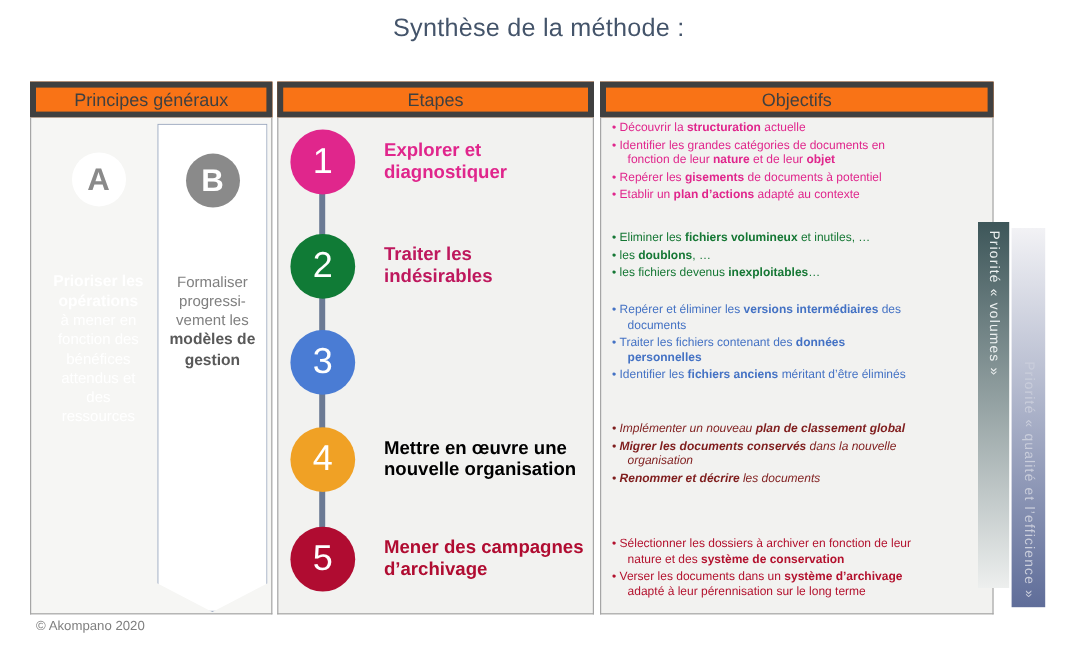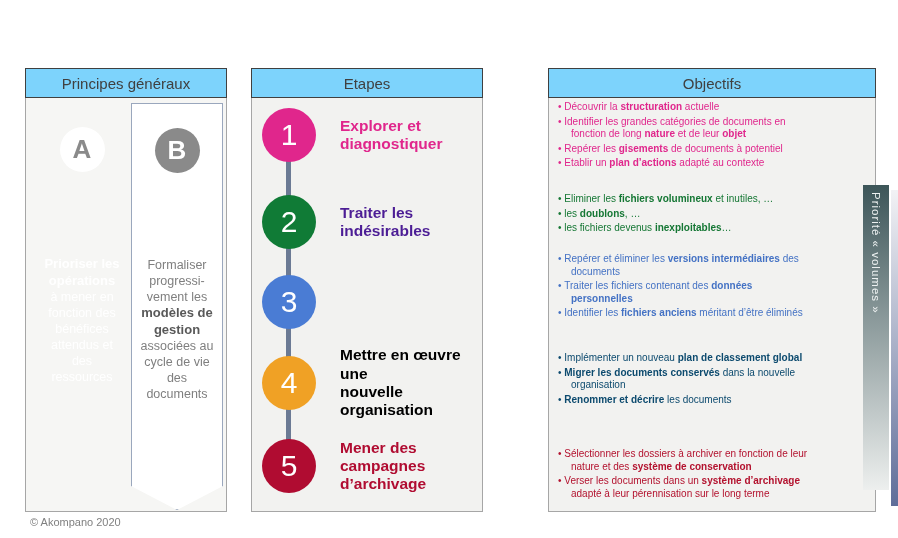--- a/index.html
+++ b/index.html
@@ -4,73 +4,74 @@
 <style>
   html,body{margin:0;padding:0;background:#ffffff;}
   body{width:898px;height:538px;position:relative;overflow:hidden;
        font-family:"Liberation Sans","DejaVu Sans",sans-serif;}
   .page{position:absolute;inset:0;background:#ffffff;}
 
   .title{position:absolute;top:12px;left:0;width:898px;text-align:center;
          font-size:21px;color:#44546A;letter-spacing:.2px;}
 
   .col{position:absolute;top:68px;height:444px;}
-  .col-header{box-sizing:border-box;height:30px;border:1px solid #404040;background:#7dd3fc;
+  .col-header{box-sizing:border-box;height:30px;border:5px solid #404040;background:#f97316;
               display:flex;align-items:center;justify-content:center;
               font-size:15px;color:#404040;}
   .col-body{box-sizing:border-box;position:absolute;top:30px;left:0;right:0;bottom:0;
             border:1px solid #A6A6A6;border-top:none;background:#F2F2F0;}
 
   
   .col1{left:25px;width:202px;}
   .col1 .col-body{background:#F6F6F4;}
   .banner{position:absolute;top:5px;height:407px;box-sizing:border-box;
           clip-path:polygon(0 0,100% 0,100% calc(100% - 24px),50% 100%,0 calc(100% - 24px));
           text-align:center;padding-top:24px;}
   .banner-a{left:12px;width:88px;color:#ffffff;}
   .banner-b{left:105px;width:92px;background:#ffffff;border:1px solid #9AA7BD;color:#7F7F7F;}
   .badge{width:45px;height:45px;border-radius:50%;margin:0 auto;
          display:flex;align-items:center;justify-content:center;
          font-size:26px;font-weight:bold;}
   .badge-a{background:#ffffff;color:#8A8A8A;}
   .badge-b{background:#8A8A8A;color:#ffffff;}
-  .banner-text{margin-top:84px;font-size:12.5px;line-height:1.28;padding:0 4px;}
+  .banner-text{margin-top:54px;font-size:12.5px;line-height:1.28;padding:0 4px;}
   .ba-bold{font-weight:bold;font-size:13px;}
   .bb-bold{font-weight:bold;font-size:13px;color:#595959;}
 
   
-  .col2{left:251px;width:232px;}
+  .col2{left:231px;width:264px;}
   .timeline-line{position:absolute;left:34px;top:37px;width:5px;height:331px;background:#6B7A94;}
   .step-row{position:absolute;left:10px;right:6px;height:54px;display:flex;align-items:center;}
   .step-circle{width:54px;height:54px;border-radius:50%;flex:0 0 54px;
                display:flex;align-items:center;justify-content:center;
                color:#ffffff;font-size:30px;position:relative;z-index:2;}
   .step-label{margin-left:24px;font-weight:bold;font-size:15.5px;line-height:1.18;
               white-space:pre-line;}
 
   
-  .col3{left:500px;width:328px;margin-left:48px;}
+  .col3{left:500px;width:328px;}
   .obj-group{position:absolute;left:9px;right:66px;list-style:none;margin:0;padding:0;
              font-size:10px;line-height:1.26;}
   .obj-group li{padding-left:13px;text-indent:-13px;margin:0 0 2px 0;}
   .obj-group li::before{content:"•\00a0 ";}
   .obj-group b{font-weight:bold;}
 
   .ribbon{position:absolute;display:flex;justify-content:center;z-index:3;}
   .ribbon span{writing-mode:vertical-rl;font-size:11.5px;letter-spacing:1px;white-space:nowrap;}
   .ribbon-top span{align-self:flex-start;padding-top:7px;}
   .ribbon-bottom span{align-self:flex-end;padding-bottom:7px;}
 
   .footer{position:absolute;left:30px;top:516px;font-size:11px;color:#808080;}
 </style>
 </head>
 <body>
 
 <div class="page">
 
+  <div class="title">Synthèse de la méthode :</div>
 
   <section class="col col1">
     <div class="col-header">Principes généraux</div>
     <div class="col-body">
 
       <div class="banner banner-a">
         <div class="badge badge-a">
           <span>A</span>
         </div>
         <div class="banner-text">
@@ -79,39 +80,38 @@
         </div>
       </div>
 
       <div class="banner banner-b">
         <div class="badge badge-b">
           <span>B</span>
         </div>
         <div class="banner-text">
           <div class="bb-pre">Formaliser progressi-vement les</div>
           <div class="bb-bold">modèles de gestion</div>
-          <div class="bb-post">associées au cycle de vie des documents</div>
         </div>
       </div>
 
     </div>
   </section>
 
   <section class="col col2">
     <div class="col-header">Etapes</div>
     <div class="col-body" id="steps-body">
       <div class="timeline-line"></div>
     <div class="step-row" style="top: 10px;">
           <div class="step-circle" style="background: rgb(224, 38, 140);">1</div>
           <div class="step-label" style="color: rgb(224, 38, 140);">Explorer et
 diagnostiquer</div>
         </div>
         <div class="step-row" style="top: 97px;">
           <div class="step-circle" style="background: rgb(16, 123, 54);">2</div>
-          <div class="step-label" style="color: #4c1d95;">Traiter les
+          <div class="step-label" style="color: #be185d;">Traiter les
 indésirables</div>
         </div>
         <div class="step-row" style="top: 177px;">
           <div class="step-circle" style="background: rgb(74, 124, 212);">3</div>
         </div>
         <div class="step-row" style="top: 258px;">
           <div class="step-circle" style="background: rgb(240, 161, 37);">4</div>
           <div class="step-label" style="color: #000000;">Mettre en œuvre une
 nouvelle organisation</div>
         </div>
@@ -121,35 +121,35 @@
 d’archivage</div>
         </div>
       </div>
   </section>
 
   <section class="col col3" id="objectives-col">
     <div class="col-header">Objectifs</div>
     <div class="col-body" id="objectives-body">
         <ul class="obj-group" style="top: 3px; color: rgb(224, 38, 140);">
           <li><span>Découvrir la </span><b>structuration</b><span> actuelle</span></li>
-          <li><span>Identifier les grandes catégories de documents en fonction de long </span><b>nature</b><span> et de leur </span><b>objet</b></li>
+          <li><span>Identifier les grandes catégories de documents en fonction de leur </span><b>nature</b><span> et de leur </span><b>objet</b></li>
           <li><span>Repérer les </span><b>gisements</b><span> de documents à potentiel</span></li>
           <li><span>Etablir un </span><b>plan d’actions</b><span> adapté au contexte</span></li>
         </ul>
         <ul class="obj-group" style="top: 95px; color: rgb(21, 119, 52);">
           <li><span>Eliminer les </span><b>fichiers volumineux</b><span> et inutiles, …</span></li>
           <li><span>les </span><b>doublons</b><span>, …</span></li>
           <li><span>les fichiers devenus </span><b>inexploitables</b><span>…</span></li>
         </ul>
         <ul class="obj-group" style="top: 155px; color: rgb(68, 114, 196);">
           <li><span>Repérer et éliminer les </span><b>versions intermédiaires</b><span> des documents</span></li>
           <li><span>Traiter les fichiers contenant des </span><b>données personnelles</b></li>
           <li><span>Identifier les </span><b>fichiers anciens</b><span> méritant d’être éliminés</span></li>
         </ul>
-        <ul class="obj-group" style="top: 254px; color: #0c4a6e;">
+        <ul class="obj-group" style="top: 254px; color: #7f1d1d; font-style: italic;">
           <li><span>Implémenter un nouveau </span><b>plan de classement global</b></li>
           <li><b>Migrer les documents conservés</b><span> dans la nouvelle organisation</span></li>
           <li><b>Renommer et décrire</b><span> les documents</span></li>
         </ul>
         <ul class="obj-group" style="top: 350px; color: rgb(179, 18, 46);">
           <li><span>Sélectionner les dossiers à archiver en fonction de leur nature et des </span><b>système de conservation</b></li>
           <li><span>Verser les documents dans un </span><b>système d’archivage</b><span> adapté à leur pérennisation sur le long terme</span></li>
         </ul>
       </div>
   <div class="ribbon ribbon-top" style="left: 315px; top: 117px; width: 26px; height: 305px; background: linear-gradient(rgb(61, 86, 89), rgb(237, 239, 238));">

